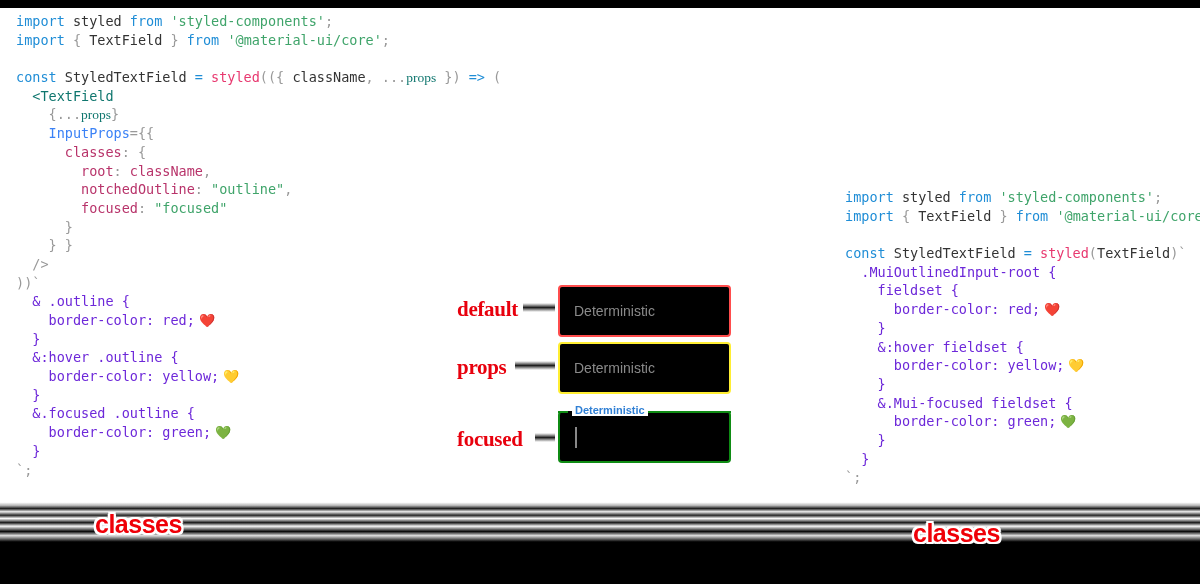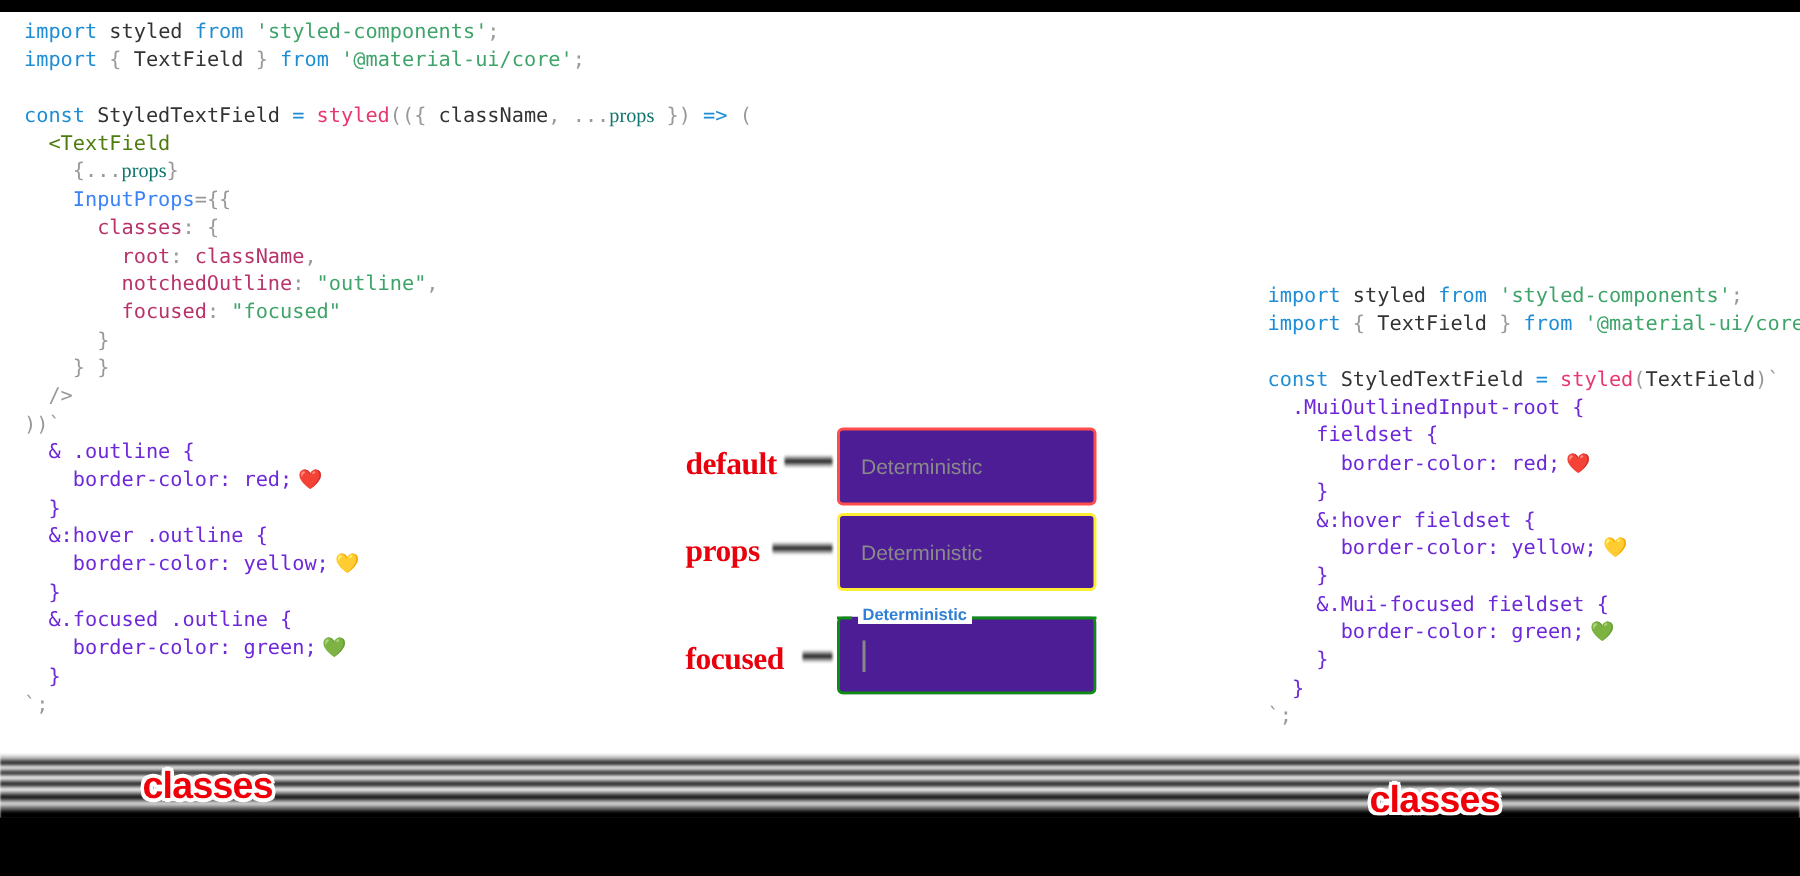--- a/index.html
+++ b/index.html
@@ -35,21 +35,21 @@
   #code-globals { left: 845px; top: 188px; }
 
   .code-line { height: 18.7px; }
 
   
   .t-kw       { color: #1f8dd6; }   
   .t-plain    { color: #333333; }   
   .t-str      { color: #3fa46a; }   
   .t-punct    { color: #999999; }   
   .t-fn       { color: #e8386f; }   
-  .t-tag      { color: #4d7c0f; }   
+  .t-tag      { color: #0f766e; }   
   .t-prop     { color: #3b82f6; }   
   .t-key      { color: #b8336a; }   
   .t-val      { color: #3fa46a; }   
   .t-css      { color: #6d28d9; }   
   .t-arrow    { color: #1f8dd6; }
   .t-param    { color: #0f766e; font-family: Liberation Serif, serif; }
 
   .emoji { font-family: "DejaVu Sans", sans-serif; font-size: 13px; }
 
   
@@ -79,21 +79,21 @@
         rgba(20,20,20,0.95) 50%,
         rgba(90,90,90,0.55) 78%,
         rgba(255,255,255,0) 100%);
     filter: blur(0.6px);
   }
 
   .textfield {
     position: absolute;
     width: 173px; height: 52px;
     border-radius: 4px;
-    background: #4c1d95;
+    background: #000000;
   }
   .tf-default { border: 2px solid #ff4d4d; }
   .tf-hover   { border: 2px solid #ffee33; }
   .tf-focused { border: 2px solid #0f8c14; }
 
   .tf-text {
     position: absolute;
     left: 14px; top: 50%;
     transform: translateY(-50%);
     font-family: "Liberation Sans", sans-serif;

